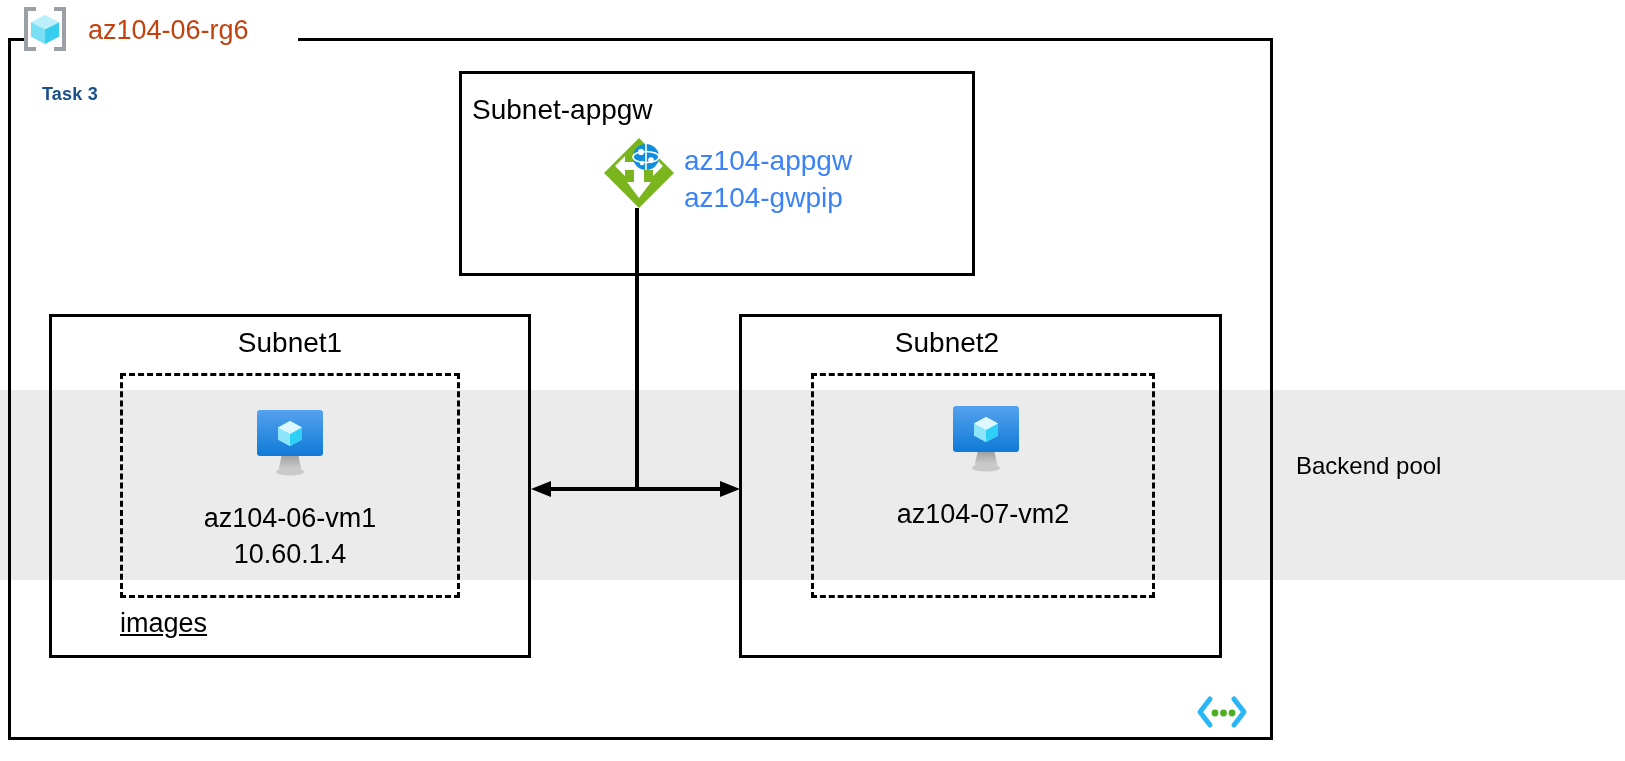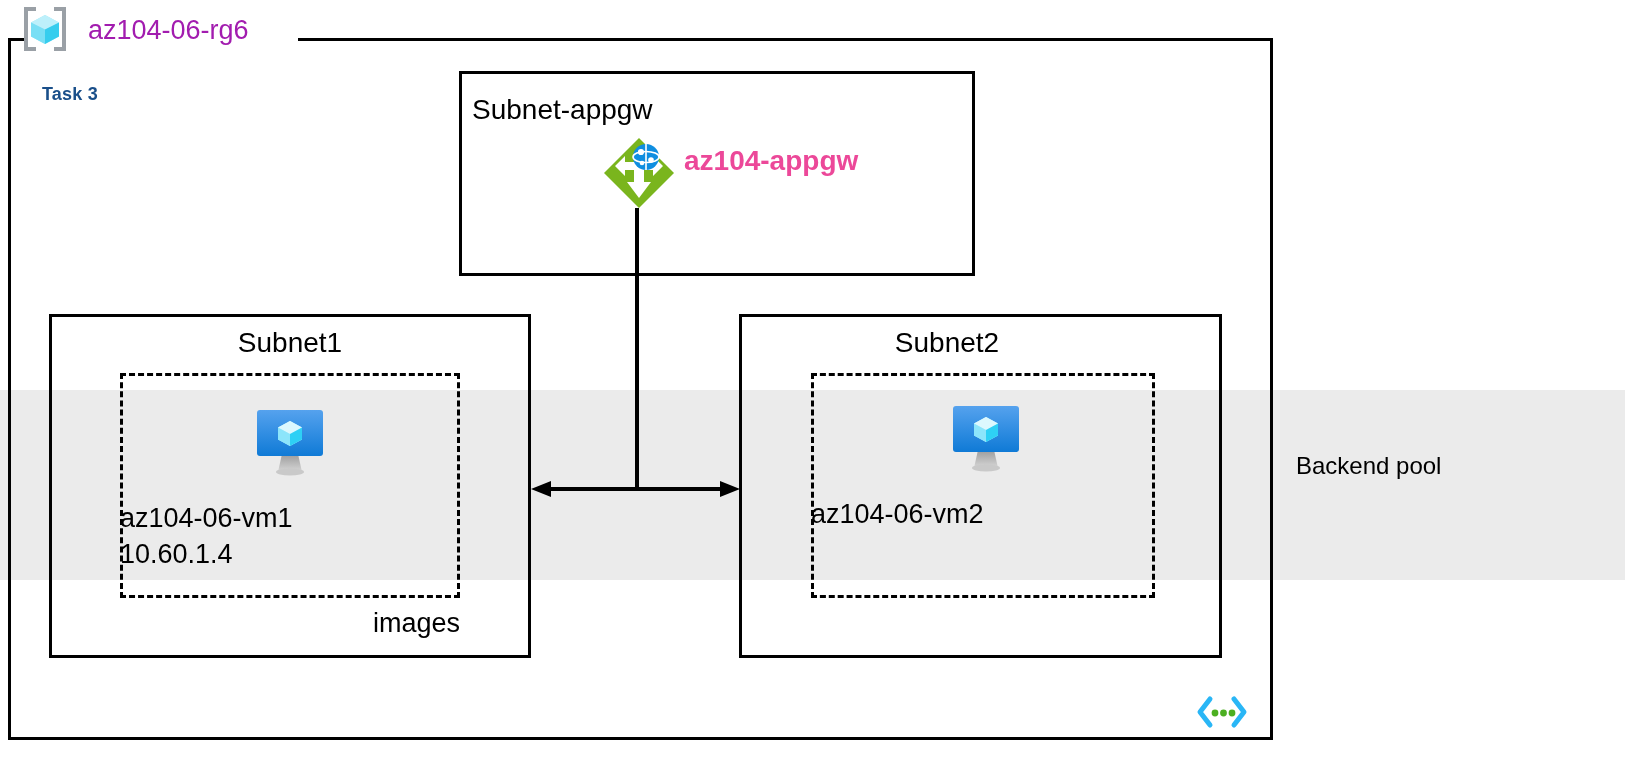--- a/index.html
+++ b/index.html
@@ -56,21 +56,21 @@
     top: 24px;
     width: 270px;
     height: 30px;
     background: #ffffff;
   }
   .rg-title {
     position: absolute;
     left: 88px;
     top: 14px;
     font-size: 27px;
-    color: #a21caf;
+    color: #c2410c;
     white-space: nowrap;
     line-height: 1.2;
   }
   .rg-icon {
     position: absolute;
     left: 20px;
     top: 6px;
     width: 50px;
     height: 46px;
   }
@@ -116,24 +116,23 @@
     left: 602px;
     top: 136px;
     width: 74px;
     height: 74px;
   }
   .appgw-text {
     position: absolute;
     left: 684px;
     top: 142px;
     font-size: 28px;
-    color: #ec4899;
+    color: #3b82f6;
     line-height: 37px;
     white-space: nowrap;
-    font-weight: bold;
   }
 
   
   #subnet1-box { left: 49px; top: 314px; width: 482px; height: 344px; }
   #subnet2-box { left: 739px; top: 314px; width: 483px; height: 344px; }
 
   .subnet-title {
     position: absolute;
     font-size: 28px;
     color: #000000;
@@ -152,32 +151,34 @@
     width: 78px;
     height: 70px;
   }
   #vm1-icon { left: 251px; top: 406px; }
   #vm2-icon { left: 947px; top: 402px; }
 
   .vm-text {
     position: absolute;
     font-size: 27px;
     color: #000000;
+    text-align: center;
     line-height: 36px;
     white-space: nowrap;
   }
   #vm1-text { left: 120px; top: 500px; width: 340px; }
   #vm2-text { left: 811px; top: 496px; width: 344px; }
 
   .storage-label {
     position: absolute;
     font-size: 27px;
     color: #000000;
-    text-align: right;
-    white-space: nowrap;
+    text-align: left;
+    white-space: nowrap;
+    text-decoration: underline;
   }
   #subnet1-storage { left: 120px; top: 608px; width: 340px; }
   #subnet2-storage { left: 811px; top: 614px; width: 344px; }
 
   
   .connector-svg {
     position: absolute;
     left: 0;
     top: 0;
     width: 1625px;
@@ -250,20 +251,21 @@
       <circle cx="44" cy="21" r="13" fill="#0f8ee0"></circle>
       <ellipse cx="44" cy="21" rx="13" ry="5.5" fill="none" stroke="#ffffff" stroke-width="1.6"></ellipse>
       <line x1="44" y1="8" x2="44" y2="34" stroke="#ffffff" stroke-width="1.6"></line>
       <circle cx="39" cy="16" r="3.1" fill="#ffffff"></circle>
       <circle cx="49" cy="24" r="2.8" fill="#ffffff"></circle>
       <circle cx="40" cy="27" r="2.3" fill="#ffffff"></circle>
     </svg>
   </div>
   <div class="appgw-text">
     <div>az104-appgw</div>
+    <div>az104-gwpip</div>
   </div>
 
   <div class="solid-box" id="subnet1-box"></div>
   <div class="subnet-title" id="subnet1-title">Subnet1</div>
   <div class="dashed-box" id="vm1-dashed"></div>
   <div class="vm-icon" id="vm1-icon">
     <svg viewBox="0 0 78 70" width="78" height="70">
       <defs>
         <linearGradient id="vmscr1" x1="0" y1="0" x2="0" y2="1">
           <stop offset="0%" stop-color="#55a2ee"></stop>
@@ -310,21 +312,21 @@
       <path d="M31 48 L47 48 L51 66 L27 66 Z" fill="url(#vmstand2)"></path>
       <ellipse cx="39" cy="66" rx="14" ry="3.4" fill="#c9c9c9"></ellipse>
       <rect x="6" y="4" width="66" height="46" rx="3" fill="url(#vmscr2)"></rect>
       <path d="M39 15 L51 21.5 L51 33.5 L39 40 L27 33.5 L27 21.5 Z" fill="#b8f0fd"></path>
       <path d="M39 15 L51 21.5 L39 28 L27 21.5 Z" fill="#dcf8fe"></path>
       <path d="M39 28 L51 21.5 L51 33.5 L39 40 Z" fill="#2ed0f5"></path>
       <path d="M39 28 L39 40 L27 33.5 L27 21.5 Z" fill="#8ce5fb"></path>
     </svg>
   </div>
   <div class="vm-text" id="vm2-text">
-    <div>az104-06-vm2</div>
+    <div>az104-07-vm2</div>
   </div>
 
   <div class="code-icon">
     <svg viewBox="0 0 52 36" width="52" height="36">
       <path d="M14 5 L4 18 L14 31" fill="none" stroke="#29b6f6" stroke-width="5" stroke-linecap="round" stroke-linejoin="round"></path>
       <path d="M38 5 L48 18 L38 31" fill="none" stroke="#29b6f6" stroke-width="5" stroke-linecap="round" stroke-linejoin="round"></path>
       <circle cx="19" cy="19" r="3.4" fill="#4caf21"></circle>
       <circle cx="27.5" cy="19" r="3.4" fill="#4caf21"></circle>
       <circle cx="36" cy="19" r="3.4" fill="#4caf21"></circle>
     </svg>

